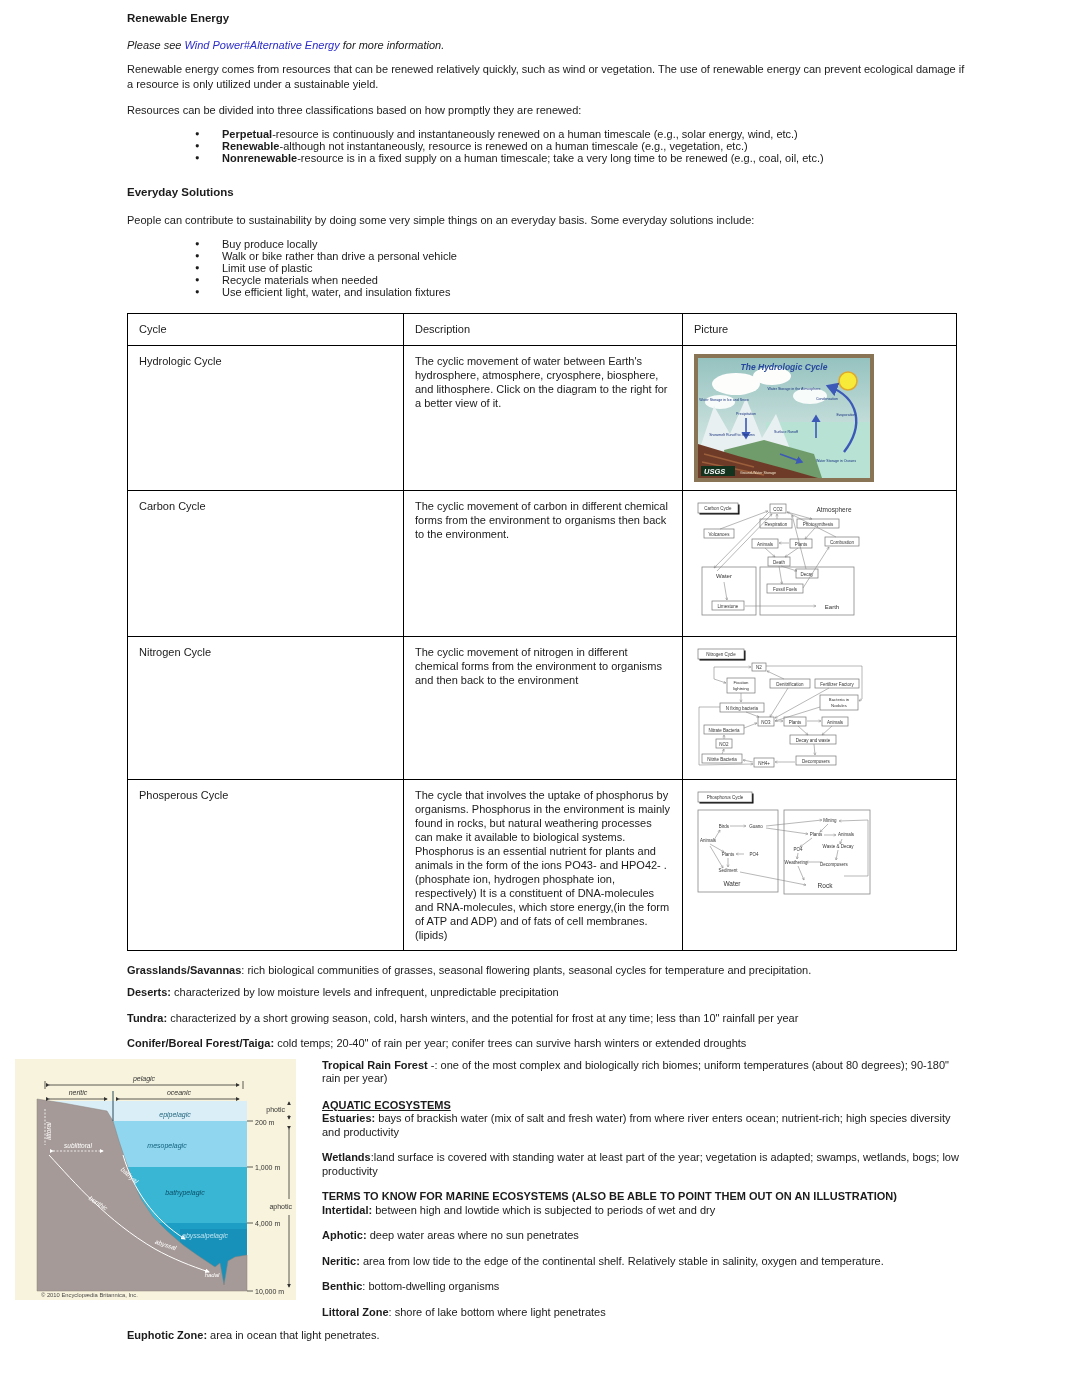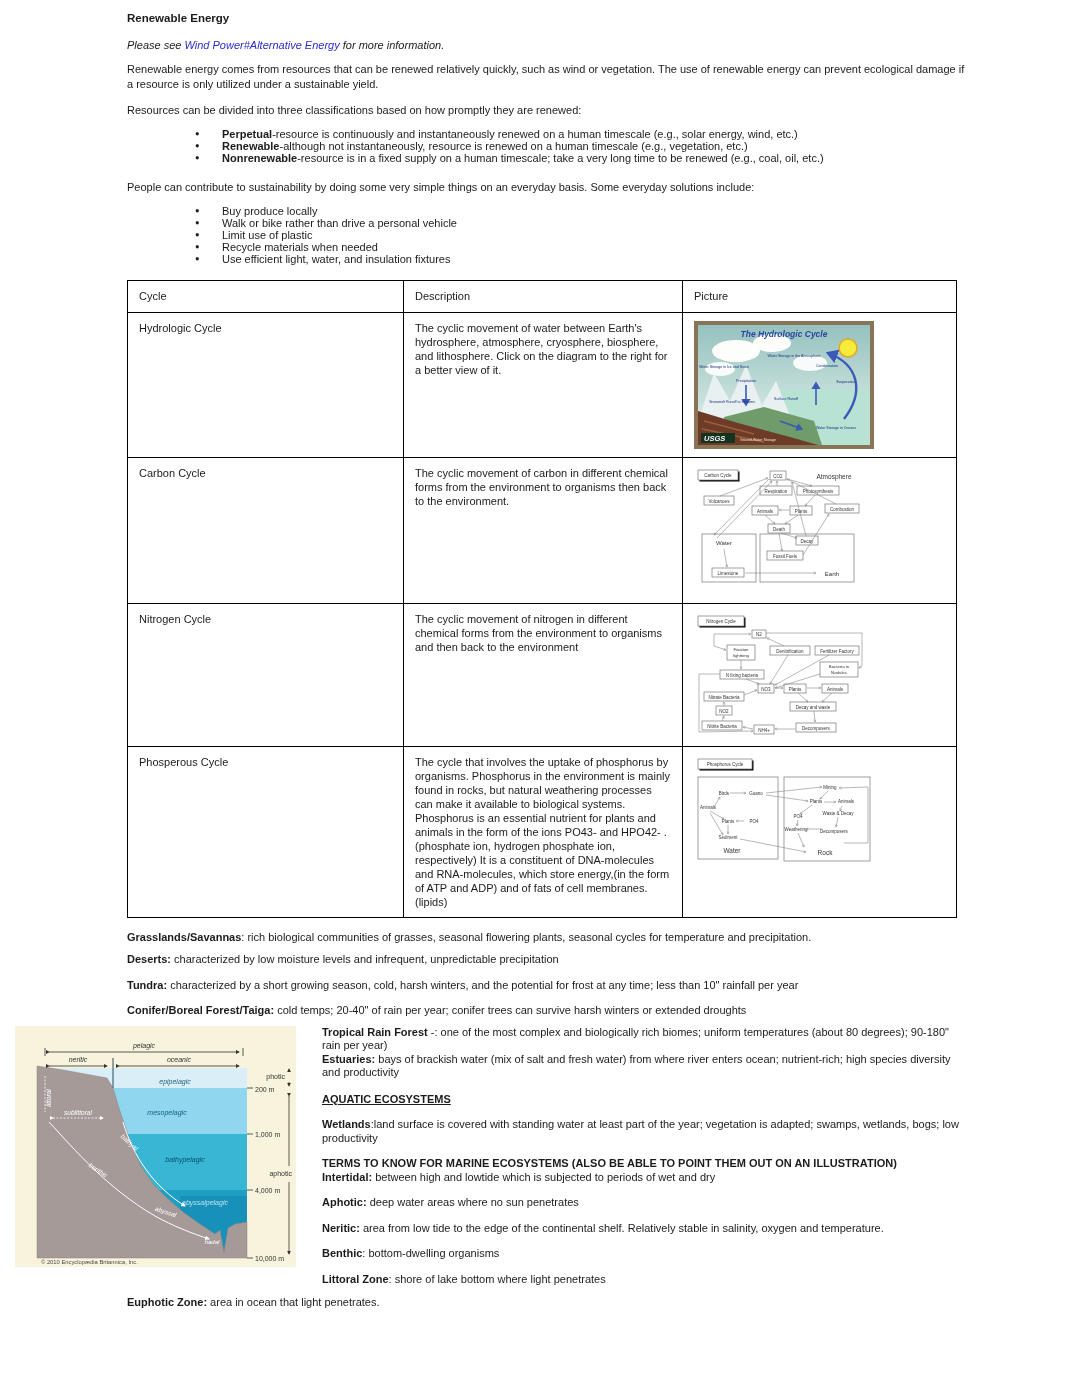--- a/index.html
+++ b/index.html
@@ -56,20 +56,21 @@
     <li>
         <span class="bullet">●</span>
         <span><b>Renewable</b><span>-although not instantaneously, resource is renewed on a human timescale (e.g., vegetation, etc.)</span></span>
       </li>
     <li>
         <span class="bullet">●</span>
         <span><b>Nonrenewable</b><span>-resource is in a fixed supply on a human timescale; take a very long time to be renewed (e.g., coal, oil, etc.)</span></span>
       </li>
   </ul>
 
+  <div class="h h2">Everyday Solutions</div>
   <p class="body" style="margin-top:15px;">People can contribute to sustainability by doing some very simple things on an everyday basis. Some everyday solutions include:</p>
 
   <ul class="blist">
     <li>
         <span class="bullet">●</span>
         <span>Buy produce locally</span>
       </li>
     <li>
         <span class="bullet">●</span>
         <span>Walk or bike rather than drive a personal vehicle</span>
@@ -390,22 +391,22 @@
         <path d="M274,156 L274,228" stroke="#333" stroke-width="0.8" marker-end="url(#blk)"></path>
         <text x="277" y="150" font-size="7" fill="#333" text-anchor="end">aphotic</text>
         <text x="240" y="167" font-size="7" fill="#333">4,000 m</text>
         <text x="240" y="235" font-size="7" fill="#333">10,000 m</text>
         <text x="26" y="238" font-size="5.8" fill="#4a4a4a">© 2010 Encyclopædia Britannica, Inc.</text>
       </svg>
     </div>
 
     <div class="wrap-text">
       <p class="defp"><b>Tropical Rain Forest</b><span> -: one of the most complex and biologically rich biomes; uniform temperatures (about 80 degrees); 90-180" rain per year)</span></p>
+      <p class="defp gap" style="margin-top:13px;"><span class="uhead">AQUATIC ECOSYSTEMS</span></p>
       <p class="defp tight"><b>Estuaries:</b><span> bays of brackish water (mix of salt and fresh water) from where river enters ocean;  nutrient-rich; high species diversity and productivity</span></p>
-      <p class="defp gap" style="margin-top:13px;"><span class="uhead">AQUATIC ECOSYSTEMS</span></p>
       <p class="defp gap"><b>Wetlands</b><span>:land surface is covered with standing water at least part of the year; vegetation is adapted; swamps, wetlands, bogs; low productivity</span></p>
       <p class="defp gap"><b>TERMS TO KNOW FOR MARINE ECOSYSTEMS (ALSO BE ABLE TO POINT THEM OUT ON AN ILLUSTRATION)</b></p>
       <p class="defp tight"><b>Intertidal:</b><span> between high and lowtide which is subjected to periods of wet and dry</span></p>
       <p class="defp gap"><b>Aphotic:</b><span> deep water areas where no sun penetrates</span></p>
       <p class="defp gap"><b>Neritic:</b><span> area from low tide to the edge of the continental shelf. Relatively stable in salinity, oxygen and temperature.</span></p>
       <p class="defp gap"><b>Benthic</b><span>: bottom-dwelling organisms</span></p>
       <p class="defp gap"><b>Littoral Zone</b><span>: shore of lake bottom where light penetrates</span></p>
     </div>
   </div>
 

